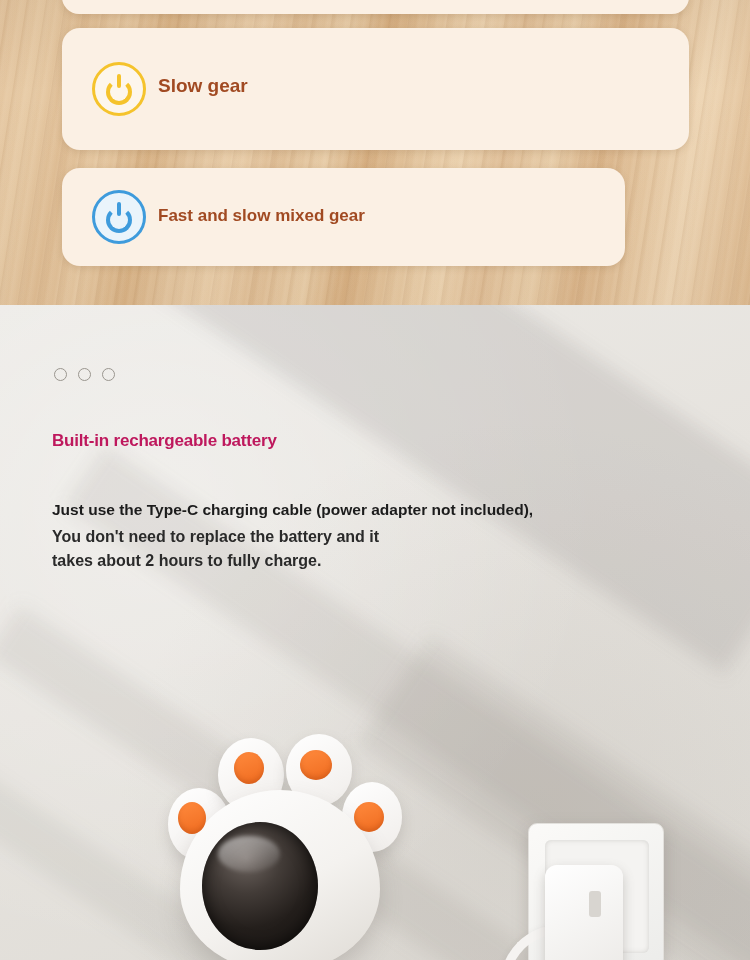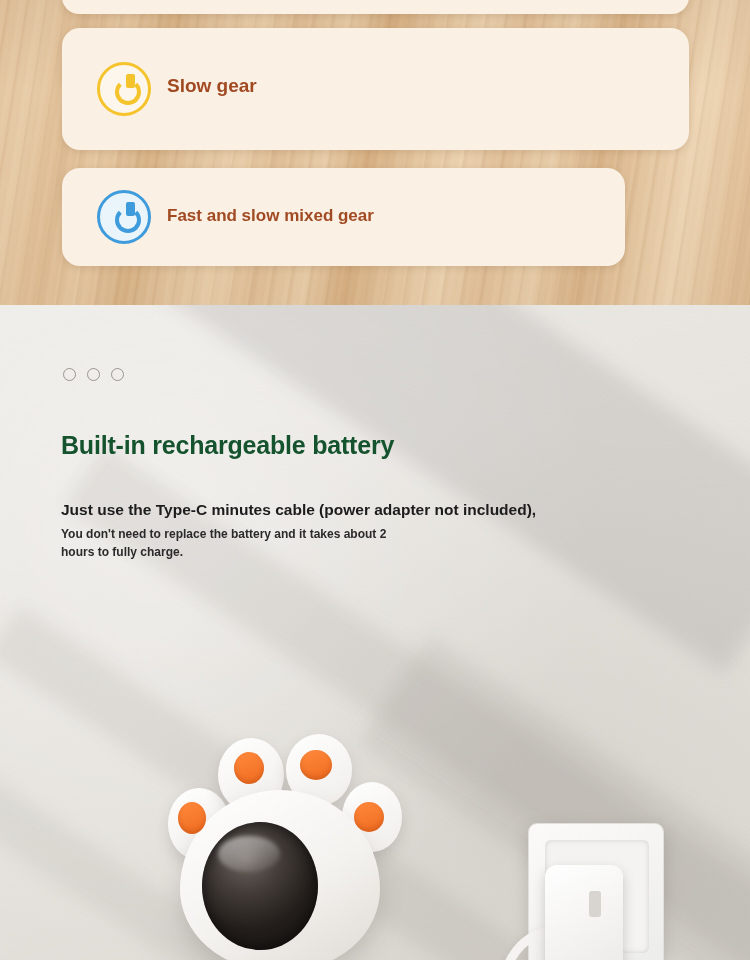--- a/index.html
+++ b/index.html
@@ -1,15 +1,15 @@
 <!DOCTYPE html>
 <html><head>
 <meta charset="utf-8">
 <style>
-  * { box-sizing: border-box; padding-left: 9px; }
+  * { box-sizing: border-box; }
   html, body {
     margin: 0;
     padding: 0;
   }
   body {
     width: 750px;
     height: 960px;
     font-family: "Liberation Sans", sans-serif;
     overflow: hidden;
     position: relative;
@@ -229,39 +229,39 @@
   .dot {
     width: 13px; height: 13px;
     border-radius: 50%;
     border: 1.6px solid #9a968f;
   }
 
   .headline {
     position: absolute;
     left: 52px;
     top: 126px;
-    font-size: 25px;
-    font-weight: bold;
-    color: #14532d;
+    font-size: 17px;
+    font-weight: bold;
+    color: #be185d;
     letter-spacing: -0.2px;
   }
   .subline {
     position: absolute;
     left: 52px;
     top: 196px;
     font-size: 15.5px;
     font-weight: bold;
     color: #1c1c1c;
   }
   .smallline {
     position: absolute;
     left: 52px;
     top: 220px;
     width: 370px;
-    font-size: 12px;
+    font-size: 16px;
     font-weight: bold;
     color: #2a2a2a;
     line-height: 1.5;
   }
 
   
   .paw {
     position: absolute;
     left: 150px;
     top: 425px;
@@ -411,21 +411,21 @@
   <div class="shadow-band sb4"></div>
   <div class="shadow-band sb5"></div>
 
   <div class="dots">
     <div class="dot"></div>
     <div class="dot"></div>
     <div class="dot"></div>
   </div>
 
   <div class="headline">Built-in rechargeable battery</div>
-  <div class="subline">Just use the Type-C minutes cable (power adapter not included),</div>
+  <div class="subline">Just use the Type-C charging cable (power adapter not included),</div>
   <div class="smallline">You don't need to replace the battery and it takes about 2 hours to fully charge.</div>
 
   <div class="paw">
     <div class="toe t1"></div>
     <div class="toe t2"></div>
     <div class="toe t3"></div>
     <div class="toe t4"></div>
     <div class="paw-pad"></div>
     <div class="orange-pad o1"></div>
     <div class="orange-pad o2"></div>

